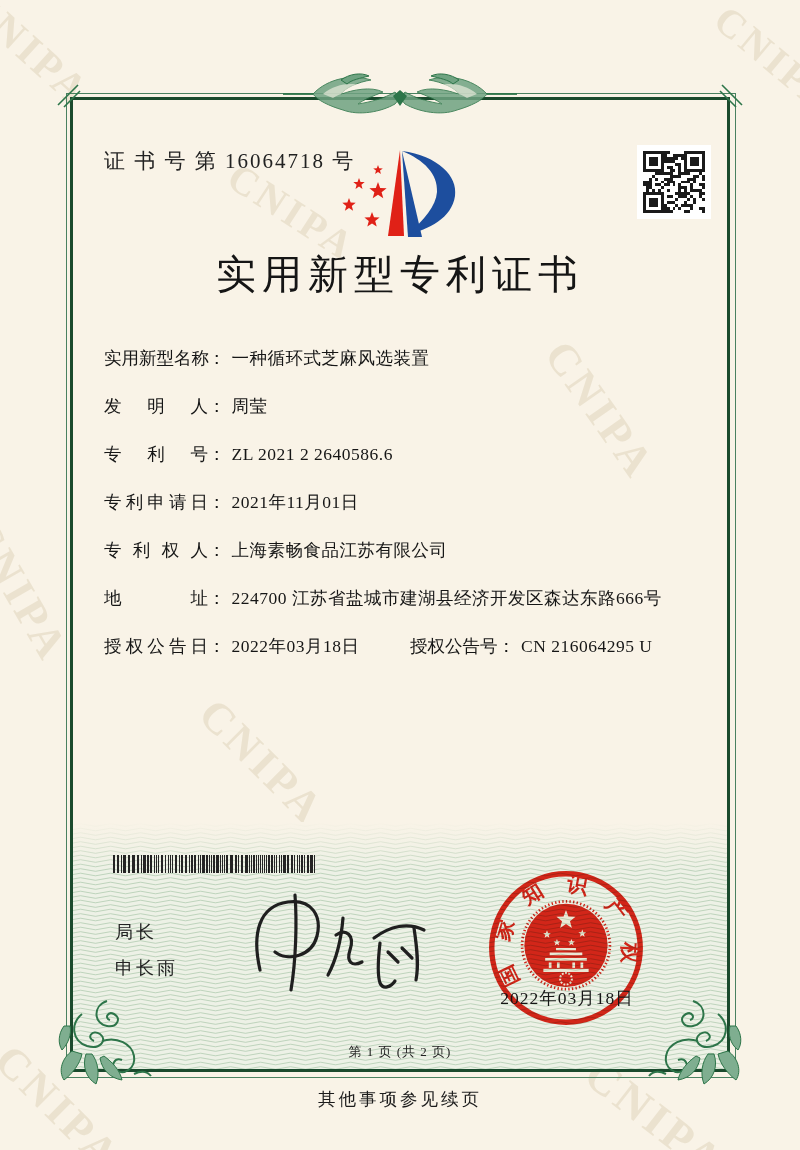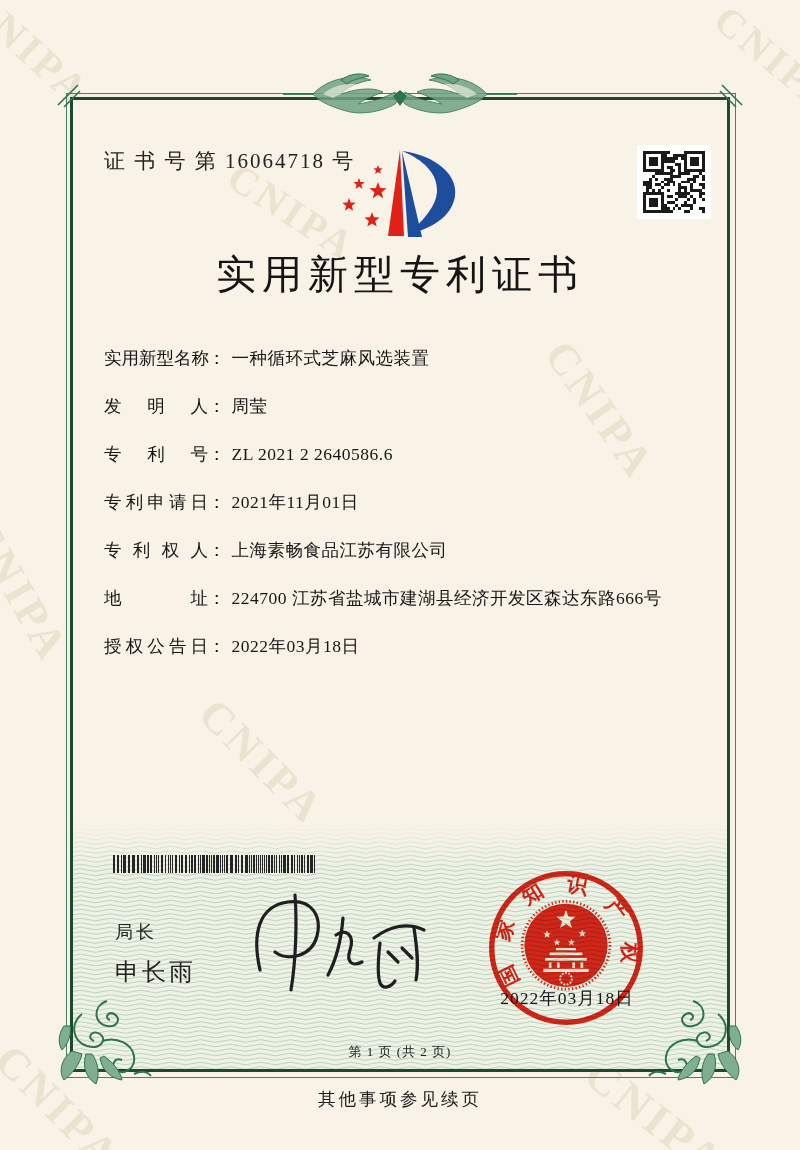--- a/index.html
+++ b/index.html
@@ -42,21 +42,21 @@
   .f-pair2{position:absolute;left:306px;top:0;}
   
   #body-text{position:absolute;left:104px;top:666px;width:598px;z-index:4;
     font-size:17.5px;line-height:29px;color:#1c1c1c;text-align:justify;}
   #body-text p{margin:0;text-indent:2em;}
   
   .barcode{position:absolute;left:113px;top:855px;z-index:4;}
   
   .sig-title{position:absolute;left:115px;top:920px;font-size:18px;color:#222;
     font-family:"Liberation Sans","DejaVu Sans",sans-serif;z-index:4;letter-spacing:3px;}
-  .sig-name{position:absolute;left:115px;top:956px;font-size:24px;color:#222;
+  .sig-name{position:absolute;left:115px;top:956px;font-size:18px;color:#222;
     font-family:Liberation Sans, sans-serif;z-index:4;letter-spacing:3px;}
   .sig-script{position:absolute;left:240px;top:890px;z-index:4;}
   
   .seal{position:absolute;left:480px;top:862px;z-index:5;mix-blend-mode:multiply;}
   .seal-date{position:absolute;left:472px;top:986px;width:190px;text-align:center;
     font-size:17.5px;color:#161616;letter-spacing:1px;z-index:6;}
   
   .page-info{position:absolute;left:0;top:1043px;width:800px;text-align:center;
     font-size:13px;color:#222;letter-spacing:1px;z-index:4;}
   .footer-note{position:absolute;left:0;top:1087px;width:800px;text-align:center;
@@ -364,21 +364,21 @@
 
 <div class="doc-title">实用新型专利证书</div>
 
 <div id="fields">
     <div class="field-row" style="top: 0px;"><span class="f-label">实用新型名称</span><span class="f-colon">：</span><span class="f-value">一种循环式芝麻风选装置</span></div>
     <div class="field-row" style="top: 48px;"><span class="f-label">发明人</span><span class="f-colon">：</span><span class="f-value">周莹</span></div>
     <div class="field-row" style="top: 96px;"><span class="f-label">专利号</span><span class="f-colon">：</span><span class="f-value">ZL 2021 2 2640586.6</span></div>
     <div class="field-row" style="top: 144px;"><span class="f-label">专利申请日</span><span class="f-colon">：</span><span class="f-value">2021年11月01日</span></div>
     <div class="field-row" style="top: 192px;"><span class="f-label">专利权人</span><span class="f-colon">：</span><span class="f-value">上海素畅食品江苏有限公司</span></div>
     <div class="field-row" style="top: 240px;"><span class="f-label">地址</span><span class="f-colon">：</span><span class="f-value">224700 江苏省盐城市建湖县经济开发区森达东路666号</span></div>
-    <div class="field-row" style="top: 288px;"><span class="f-label">授权公告日</span><span class="f-colon">：</span><span class="f-value">2022年03月18日</span></div>
+    <div class="field-row" style="top: 288px;"><span class="f-label">授权公告日</span><span class="f-colon">：</span><span class="f-value">2022年03月18日</span><span class="f-pair2"><span>授权公告号：</span><span class="f-value">CN 216064295 U</span></span></div>
   </div>
 
 <div id="body-text">
   </div>
 
 <svg class="barcode" id="barcode-svg" width="207" height="18">
     <rect x="0" y="0" width="2" height="18" fill="#242424"></rect>
     <rect x="4" y="0" width="2" height="18" fill="#242424"></rect>
     <rect x="8" y="0" width="1" height="18" fill="#242424"></rect>
     <rect x="10" y="0" width="3" height="18" fill="#242424"></rect>

